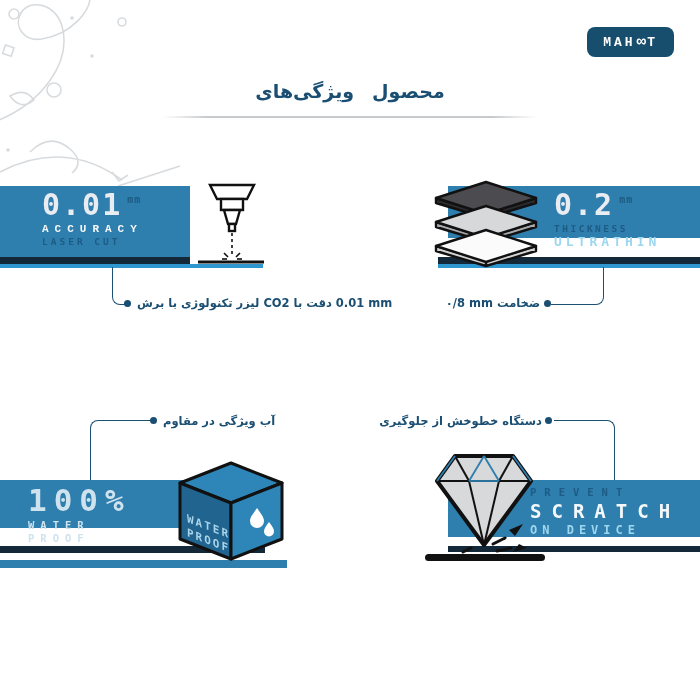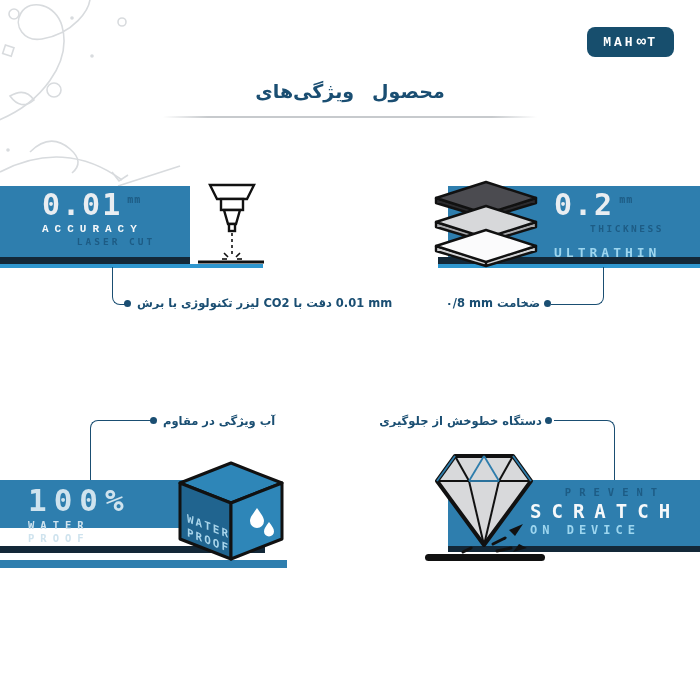--- a/index.html
+++ b/index.html
@@ -17,21 +17,21 @@
   .divider{position:absolute;top:116px;left:163px;width:374px;height:2px;
            background:linear-gradient(90deg,rgba(201,204,208,0),#c7cacd 12%,#c7cacd 88%,rgba(201,204,208,0));}
   
   .banner{position:absolute;background:var(--blue,#2e7eae);}
   .strip-navy{position:absolute;background:var(--navy,#132838);}
   .strip-blue{position:absolute;background:var(--strip,#2f97cf);}
   .disp{font-family:"DejaVu Sans Mono",monospace;font-weight:bold;white-space:nowrap;}
   .bignum{font-size:30px;line-height:1;color:var(--bignum,#e9edf1);letter-spacing:2px;}
   .unit{font-size:10px;color:var(--faintnavy,#1d5c85);letter-spacing:1px;margin-left:5px;}
   .ln-white{font-size:11px;color:var(--white,#f5f8fa);letter-spacing:6px;font-family:Liberation Mono, monospace;}
-  .ln-faint{font-size:9.5px;color:var(--faintnavy,#1d5c85);letter-spacing:3px;text-align:center;}
+  .ln-faint{font-size:9.5px;color:var(--faintnavy,#1d5c85);letter-spacing:3px;}
   .ln-light{font-size:11.5px;color:var(--lightblue,#9dd6ef);letter-spacing:5px;}
   
   .caption{position:absolute;display:inline-flex;direction:ltr;gap:4px;
            font-size:11.5px;font-weight:bold;color:var(--deepnavy,#1d4f70);white-space:nowrap;}
   .caption .w{unicode-bidi:isolate;}
   .conn{position:absolute;border:0 solid var(--deepnavy,#1d4f70);}
   .bullet{position:absolute;width:7px;height:7px;border-radius:50%;background:var(--deepnavy,#1d4f70);}
   
   #conn-tl{left:112px;top:267px;width:14px;height:37px;border-left-width:1.5px;border-bottom-width:1.5px;border-bottom-left-radius:8px;}
   #conn-tr{left:551px;top:267px;width:52px;height:37px;border-right-width:1.5px;border-bottom-width:1.5px;border-bottom-right-radius:8px;}
@@ -112,28 +112,28 @@
       <span class="w">با</span>
       <span class="w">تکنولوژی</span>
       <span class="w">لیزر</span>
       <span class="w">CO2</span>
       <span class="w">با</span>
       <span class="w">دقت</span>
       <span class="w">0.01</span>
       <span class="w">mm</span>
     </div>
 
-  <div class="banner" style="left:448px;top:186px;width:252px;height:71px;">
+  <div class="banner" style="left:448px;top:186px;width:252px;height:52px;">
     <div style="padding:4px 0 0 106px;">
       <div style="display:flex;align-items:flex-start;">
         <span class="disp bignum">0.2</span>
         <span class="disp unit" style="margin-top:4px;">mm</span>
       </div>
       <div class="disp ln-faint" style="margin-top:3px;letter-spacing:2.5px;">THICKNESS</div>
-      <div class="disp ln-light" style="margin-top:11px;font-size:13px;letter-spacing:4px;">ULTRATHIN</div>
+      <div class="disp ln-light" style="margin-top:0;font-size:13px;letter-spacing:4px;">ULTRATHIN</div>
     </div>
   </div>
   <div class="strip-navy" style="left:438px;top:257px;width:262px;height:7px;"></div>
   <div class="strip-blue" style="left:438px;top:264px;width:262px;height:3.5px;"></div>
 
   <svg class="abs" style="left:422px;top:180px;" width="128" height="88" viewBox="0 0 128 88">
     <g stroke="#111" stroke-width="2.4" stroke-linejoin="round">
       <path d="M14,18 L64,33 L64,38 L14,23 Z M114,18 L64,33 L64,38 L114,23 Z" fill="#2b2b2e"></path>
       <polygon points="64,2 114,18 64,34 14,18" fill="#4b4b50"></polygon>
       <path d="M14,42 L64,57 L64,62 L14,47 Z M114,42 L64,57 L64,62 L114,47 Z" fill="#a9aaad"></path>
@@ -188,21 +188,21 @@
 
   <div class="conn" id="conn-br"></div>
   <div class="bullet" style="left:545px;top:417px;"></div>
   <div class="caption" style="right:158px;top:414px;text-align:center;">
       <span class="w">جلوگیری</span>
       <span class="w">از</span>
       <span class="w">خطوخش</span>
       <span class="w">دستگاه</span>
     </div>
 
-  <div class="banner" style="left:448px;top:480px;width:252px;height:66px;">
+  <div class="banner" style="left:448px;top:480px;width:252px;height:57px;">
     <div style="padding:6px 0 0 82px;">
       <div class="disp ln-faint" style="letter-spacing:8px;font-size:10.5px;">PREVENT</div>
       <div class="disp" style="font-size:19px;color:var(--white,#f5f8fa);letter-spacing:10px;margin-top:2px;">SCRATCH</div>
       <div class="disp ln-light" style="font-size:12px;letter-spacing:5px;margin-top:1px;">ON DEVICE</div>
     </div>
   </div>
   <div class="strip-navy" style="left:448px;top:546px;width:252px;height:6px;"></div>
 
   <svg class="abs" style="left:415px;top:448px;" width="138" height="116" viewBox="0 0 138 116">
     <g stroke="#111" stroke-width="4" stroke-linejoin="round">

